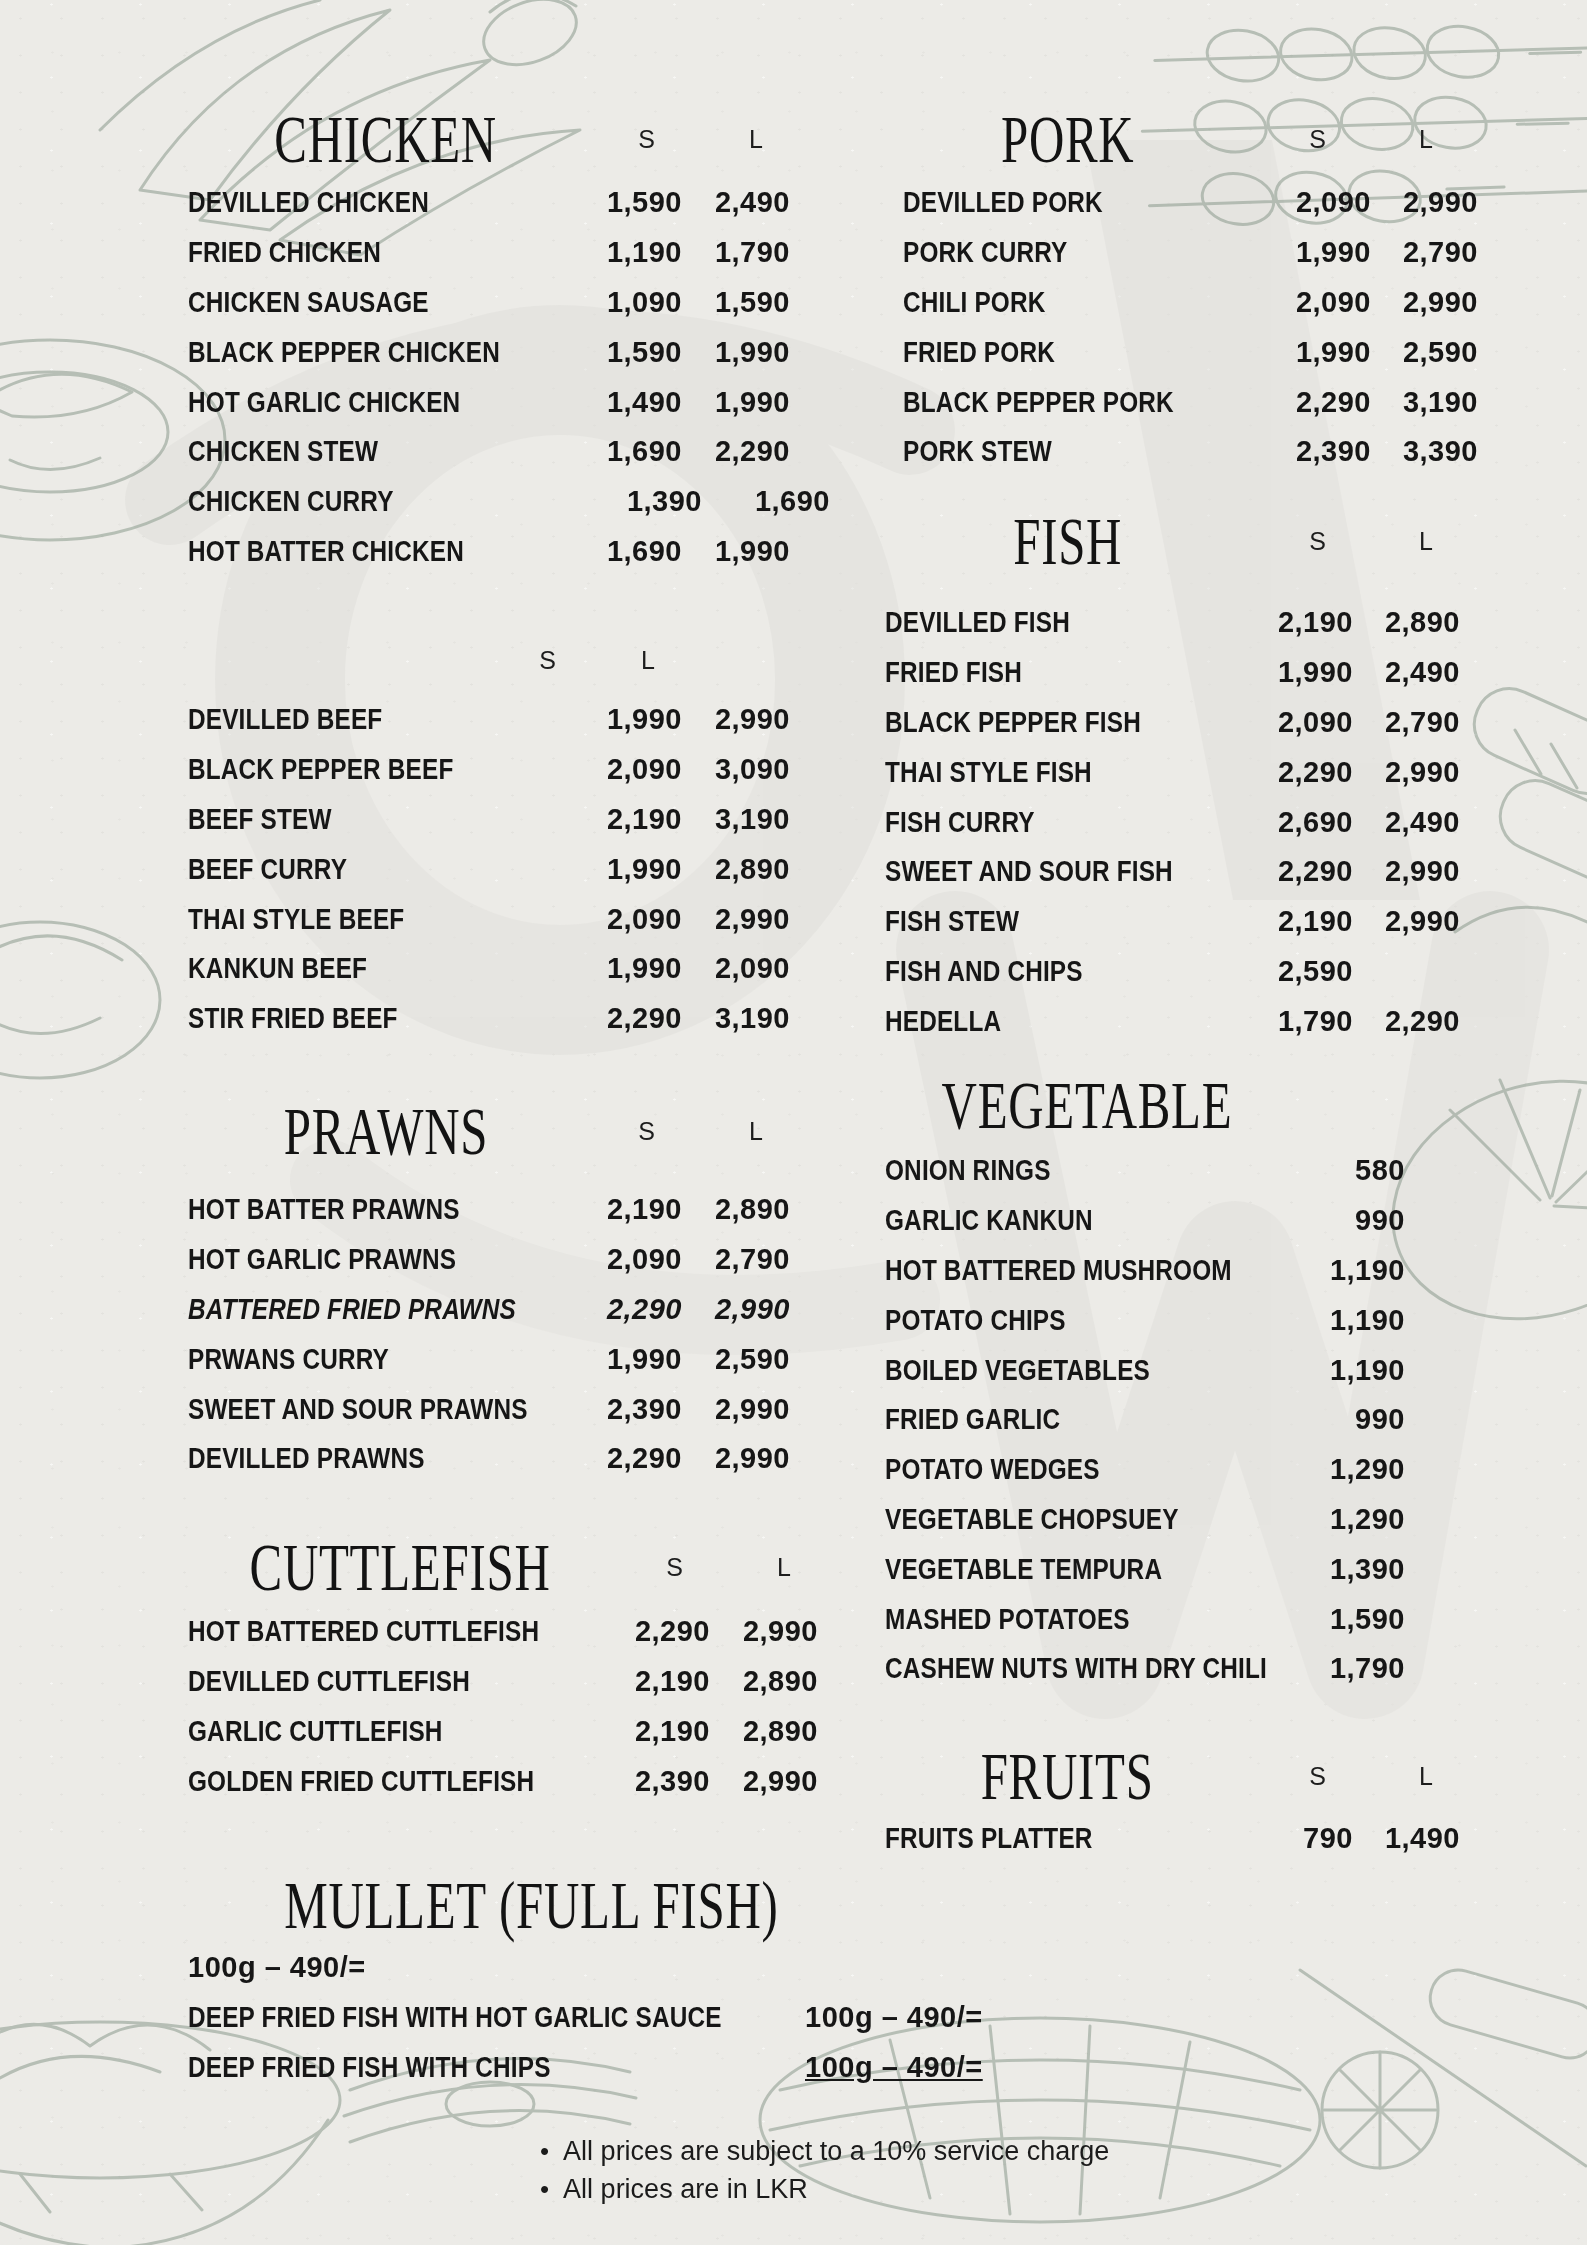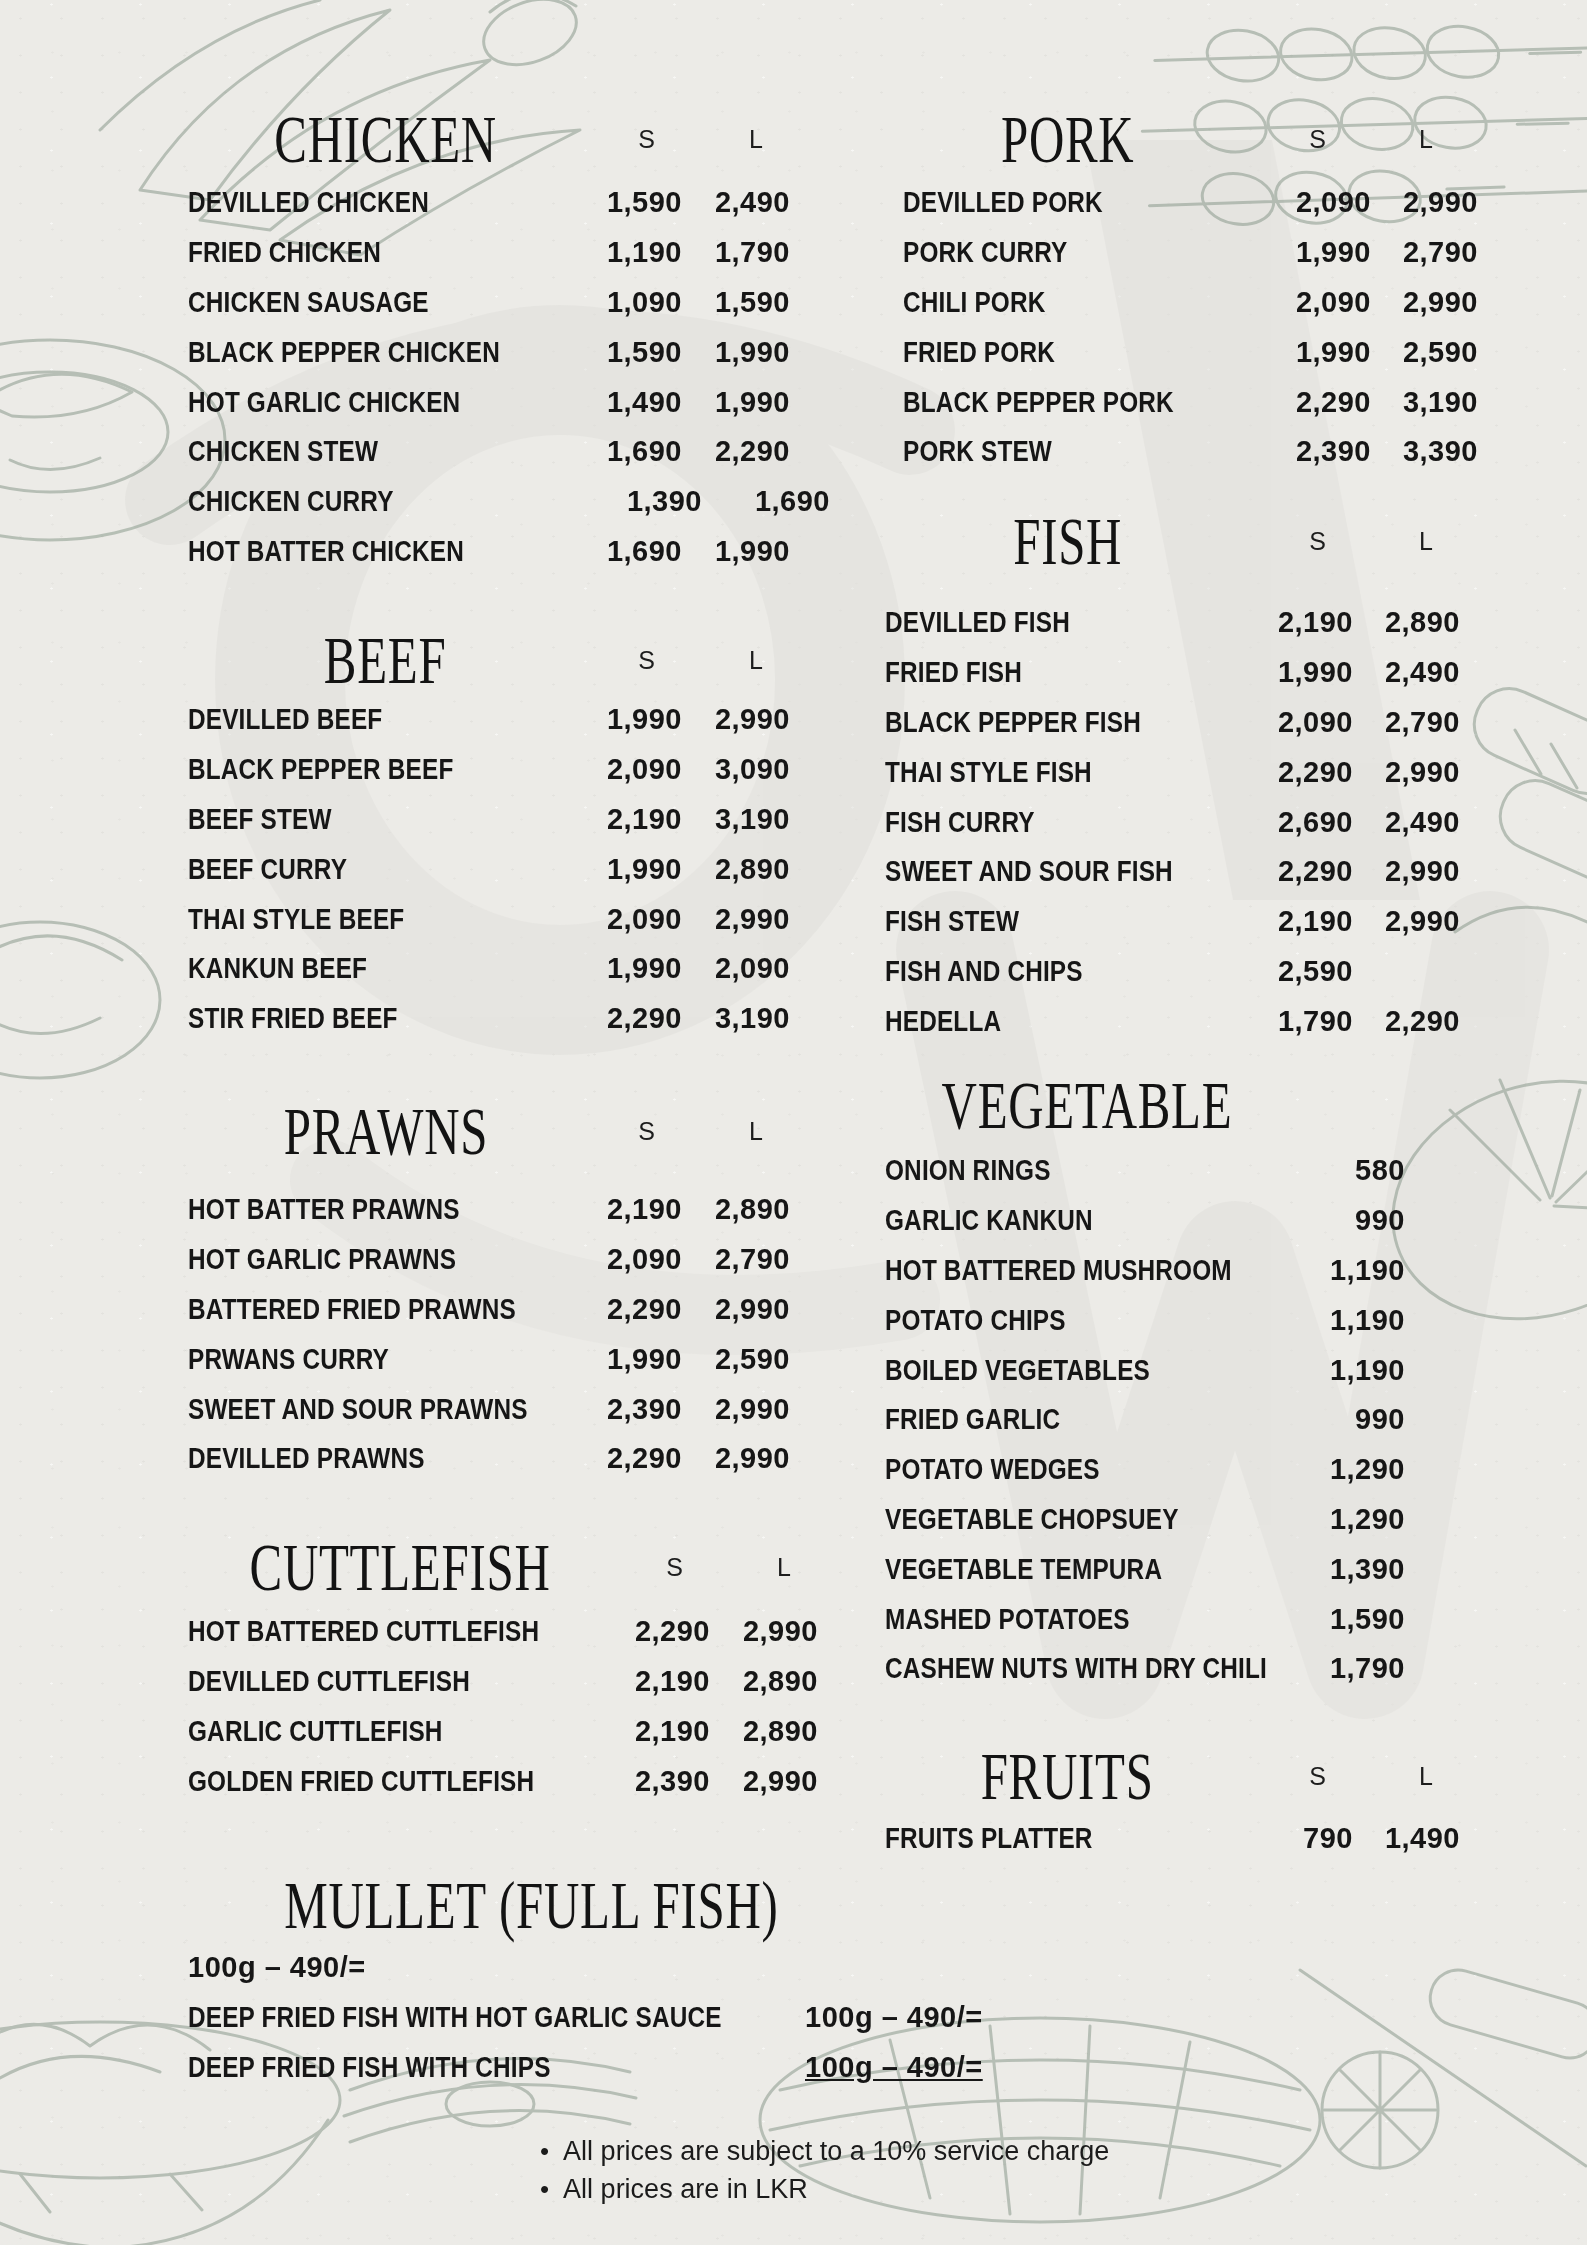--- a/index.html
+++ b/index.html
@@ -192,21 +192,20 @@
           <div class="price">1,390</div>
           <div class="price">1,690</div>
         </div>
         <div class="menu-row" style="grid-template-columns: 395px 99px 108px;">
           <div class="name-cell"><span class="item-name">HOT BATTER CHICKEN</span></div>
           <div class="price">1,690</div>
           <div class="price">1,990</div>
         </div>
       </div>
       <div class="sec-header" style="top: 626px; grid-template-columns: 395px 99px 108px;">
-        <div class="sec-title-cell"><span class="sec-title">BEEF</span></div>
         <div class="size-label">S</div>
         <div class="size-label">L</div>
       </div>
       <div class="rows" style="top: 695px;">
         <div class="menu-row" style="grid-template-columns: 395px 99px 108px;">
           <div class="name-cell"><span class="item-name">DEVILLED BEEF</span></div>
           <div class="price">1,990</div>
           <div class="price">2,990</div>
         </div>
         <div class="menu-row" style="grid-template-columns: 395px 99px 108px;">
@@ -249,21 +248,21 @@
         <div class="menu-row" style="grid-template-columns: 395px 99px 108px;">
           <div class="name-cell"><span class="item-name">HOT BATTER PRAWNS</span></div>
           <div class="price">2,190</div>
           <div class="price">2,890</div>
         </div>
         <div class="menu-row" style="grid-template-columns: 395px 99px 108px;">
           <div class="name-cell"><span class="item-name">HOT GARLIC PRAWNS</span></div>
           <div class="price">2,090</div>
           <div class="price">2,790</div>
         </div>
-        <div class="menu-row" style="grid-template-columns: 395px 99px 108px;">
+        <div class="menu-row" style="grid-template-columns: 395px 99px 108px; font-style: italic;">
           <div class="name-cell"><span class="item-name">BATTERED FRIED PRAWNS</span></div>
           <div class="price">2,290</div>
           <div class="price">2,990</div>
         </div>
         <div class="menu-row" style="grid-template-columns: 395px 99px 108px;">
           <div class="name-cell"><span class="item-name">PRWANS CURRY</span></div>
           <div class="price">1,990</div>
           <div class="price">2,590</div>
         </div>
         <div class="menu-row" style="grid-template-columns: 395px 99px 108px;">

